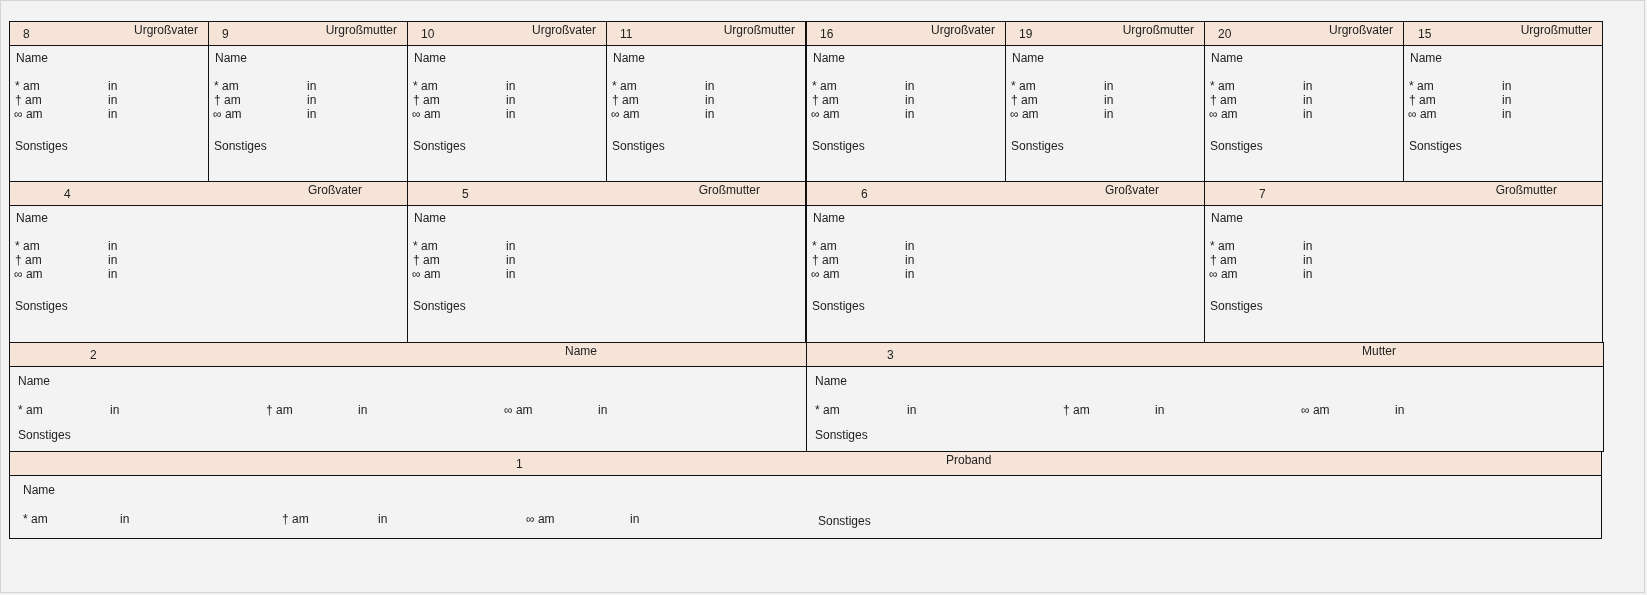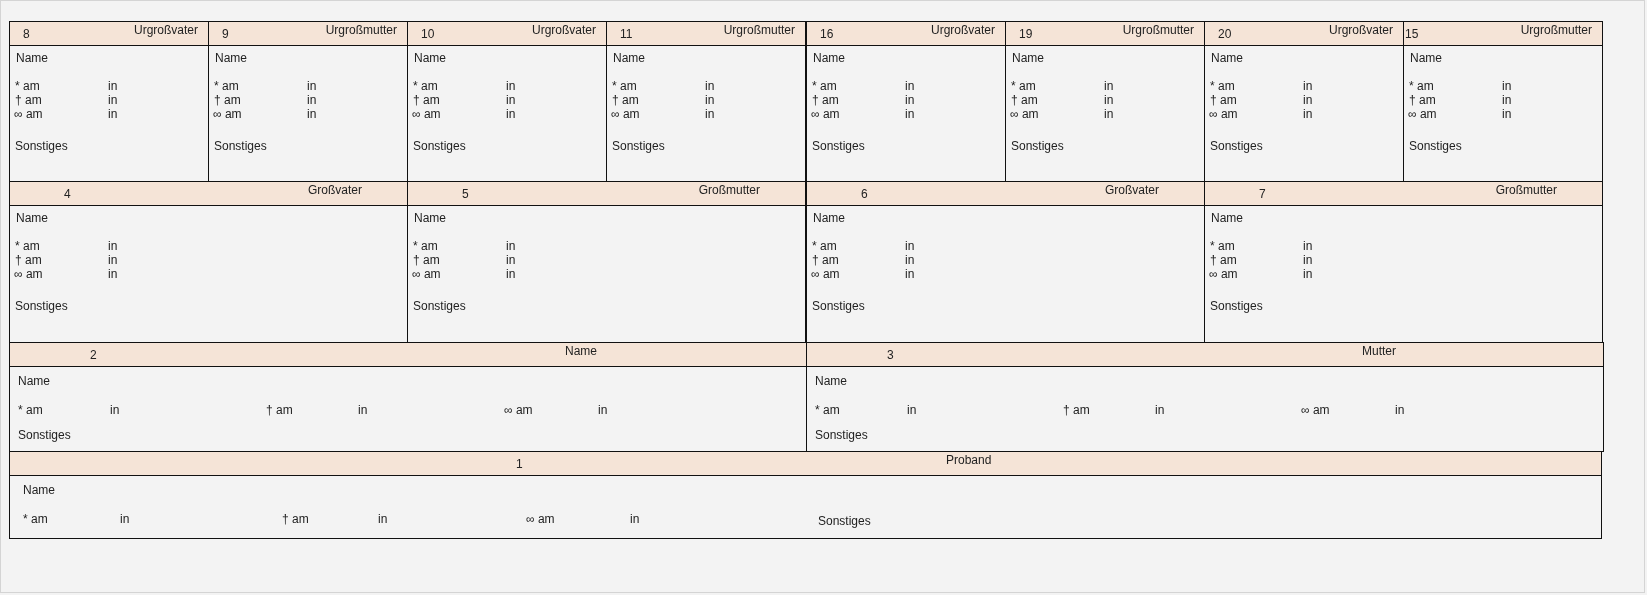--- a/index.html
+++ b/index.html
@@ -138,21 +138,21 @@
       <span class="t" style="left: 5px; top: 57px;">* am</span>
       <span class="t" style="left: 98px; top: 57px;">in</span>
       <span class="t" style="left: 5px; top: 71px;">† am</span>
       <span class="t" style="left: 98px; top: 71px;">in</span>
       <span class="t" style="left: 4px; top: 85px;">∞ am</span>
       <span class="t" style="left: 98px; top: 85px;">in</span>
       <span class="t" style="left: 5px; top: 117px;">Sonstiges</span>
     </div>
     <div class="cell" style="left: 1394px; top: 0px; width: 200px; height: 161px;">
       <div class="hdr">
-        <span class="num" style="left: 1px;">15</span>
+        <span class="num" style="left: 14px;">15</span>
         <span class="role" style="right: 10px;">Urgroßmutter</span>
       </div>
       <span class="t" style="left: 6px; top: 29px;">Name</span>
       <span class="t" style="left: 5px; top: 57px;">* am</span>
       <span class="t" style="left: 98px; top: 57px;">in</span>
       <span class="t" style="left: 5px; top: 71px;">† am</span>
       <span class="t" style="left: 98px; top: 71px;">in</span>
       <span class="t" style="left: 4px; top: 85px;">∞ am</span>
       <span class="t" style="left: 98px; top: 85px;">in</span>
       <span class="t" style="left: 5px; top: 117px;">Sonstiges</span>

